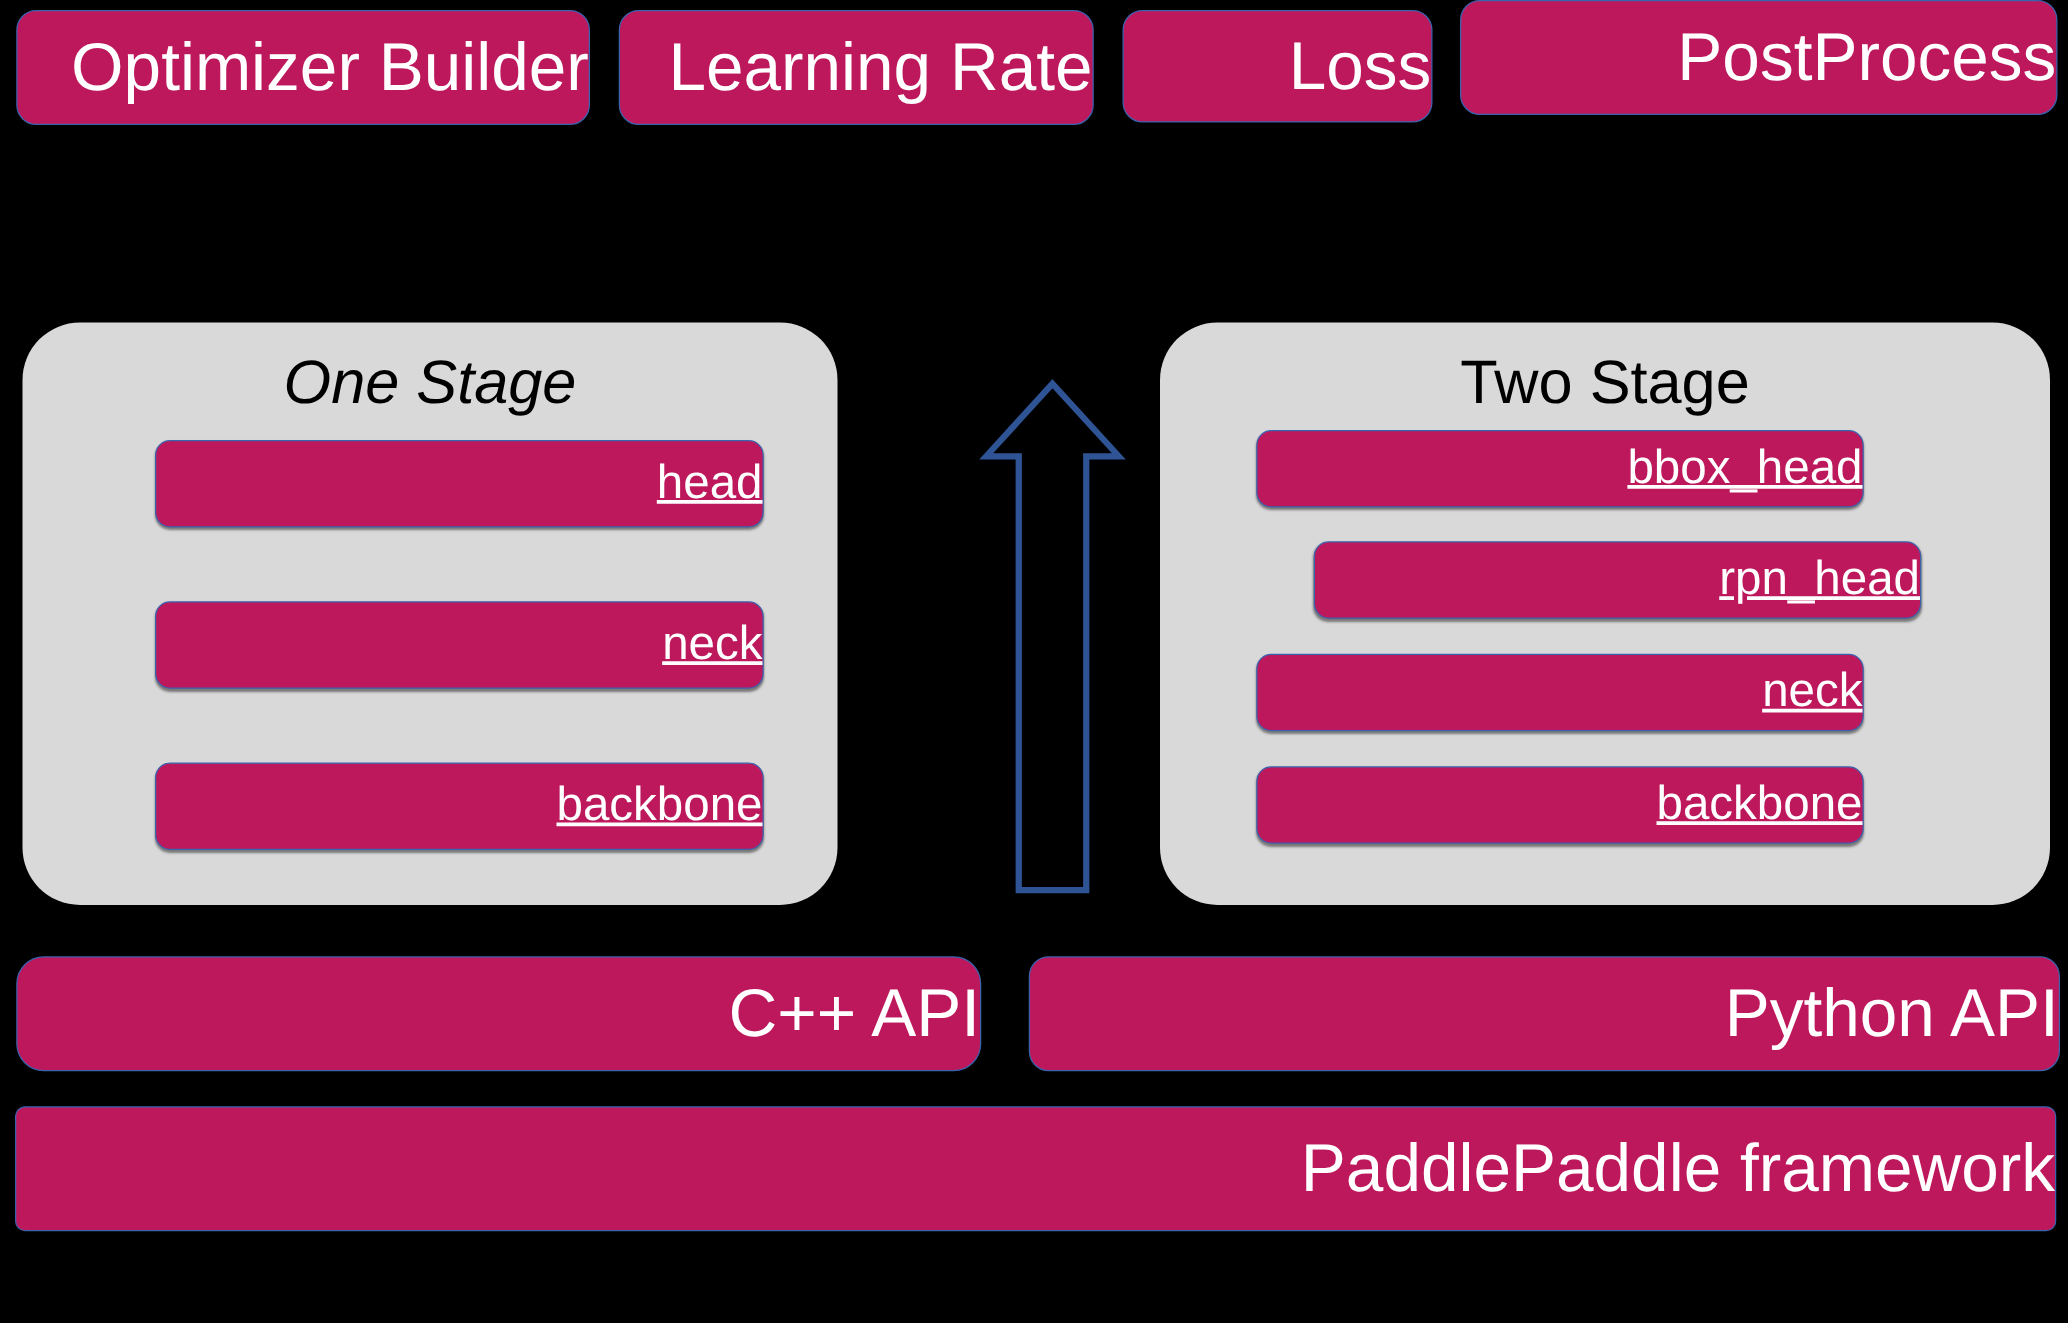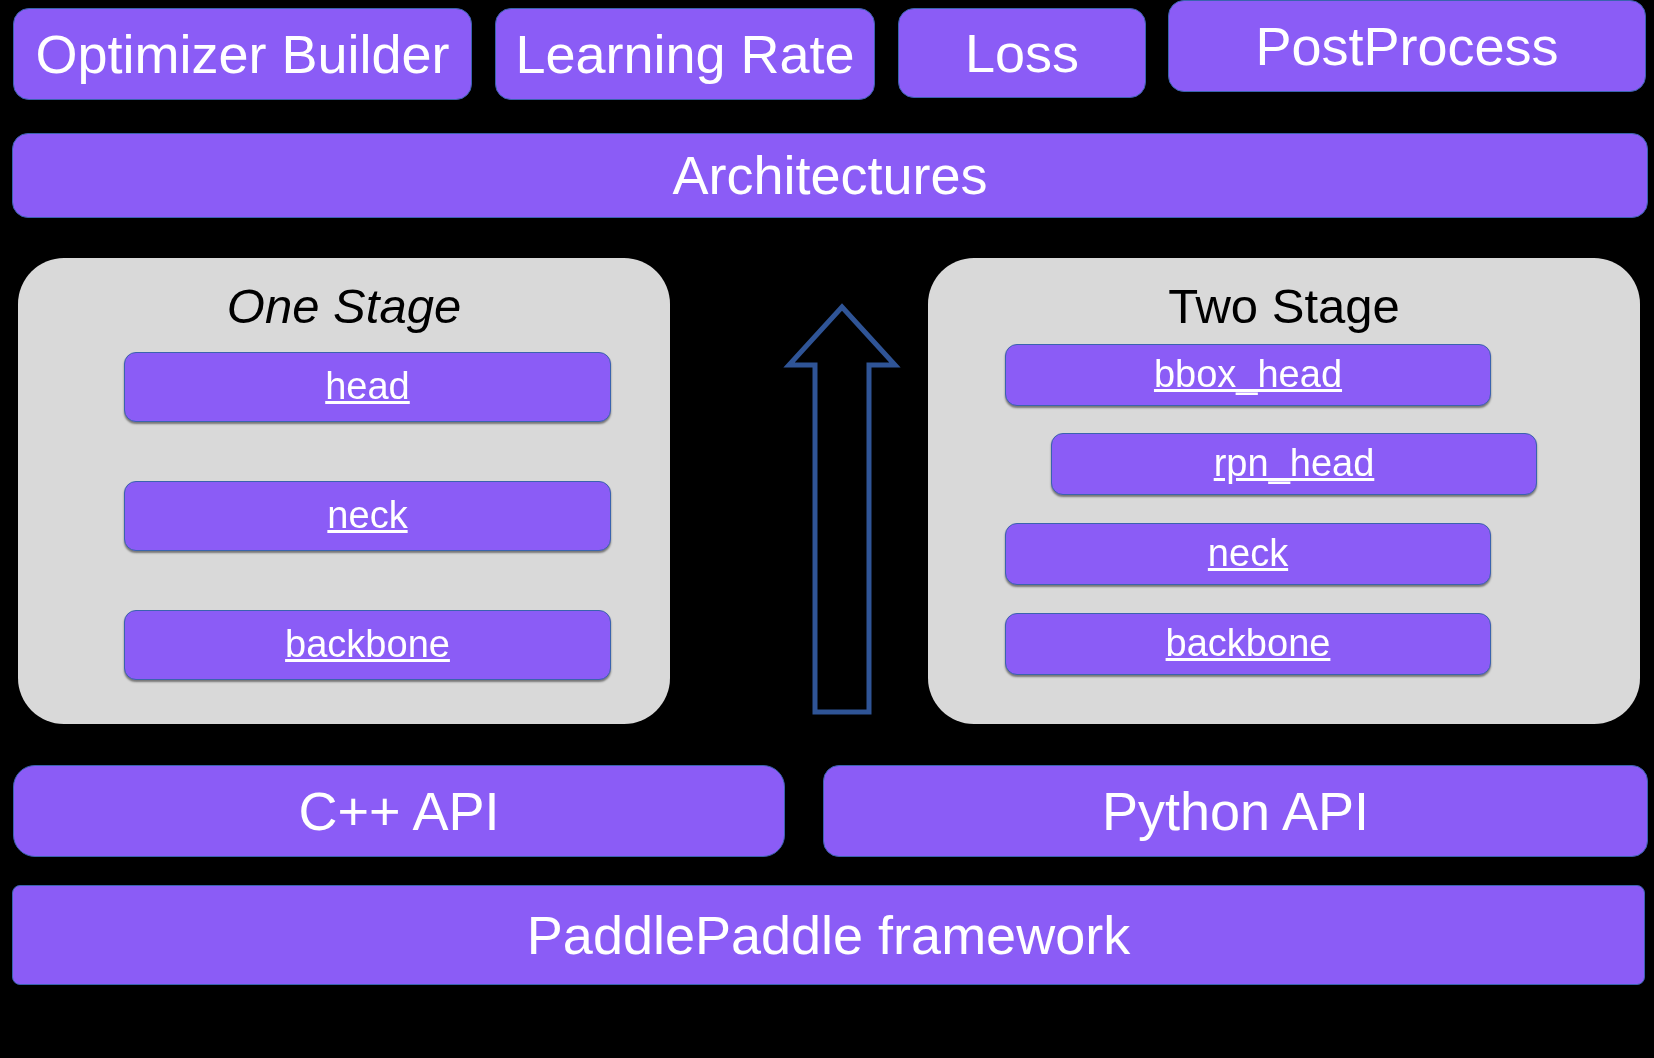--- a/index.html
+++ b/index.html
@@ -14,27 +14,27 @@
     height: 1058px;
     background: #000000;
     overflow: hidden;
     font-family: "Liberation Sans", sans-serif;
   }
 
   
   .blue-box {
     position: absolute;
     box-sizing: border-box;
-    background: #8b5cf6;
+    background: #be185d;
     border: 1px solid #3A63AE;
     border-radius: 14px;
     color: #FFFFFF;
     display: flex;
     align-items: center;
-    justify-content: center;
+    justify-content: flex-end;
     text-align: center;
     line-height: 1.05;
     box-shadow: 0 2px 2px rgba(0,0,0,0.45);
     white-space: nowrap;
   }
 
   
   .stage-panel {
     position: absolute;
     box-sizing: border-box;
@@ -83,23 +83,20 @@
   </div>
 
   <div class="blue-box top-chip" style="left:898px; top:8px; width:248px; height:90px;">
     <span>Loss</span>
   </div>
 
   <div class="blue-box top-chip" style="left:1168px; top:0; width:478px; height:92px;">
     <span>PostProcess</span>
   </div>
 
-  <div class="blue-box wide-bar" style="left:12px; top:133px; width:1636px; height:85px;">
-    <span>Architectures</span>
-  </div>
 
   <div class="stage-panel" style="left:18px; top:258px; width:652px; height:466px;">
     <div class="stage-title" style="top:24px;font-style:italic;">One Stage</div>
   </div>
   <div class="blue-box stage-item" style="left:124px; top:352px; width:487px; height:70px;">
     <span>head</span>
   </div>
   <div class="blue-box stage-item" style="left:124px; top:481px; width:487px; height:70px;">
     <span>neck</span>
   </div>

